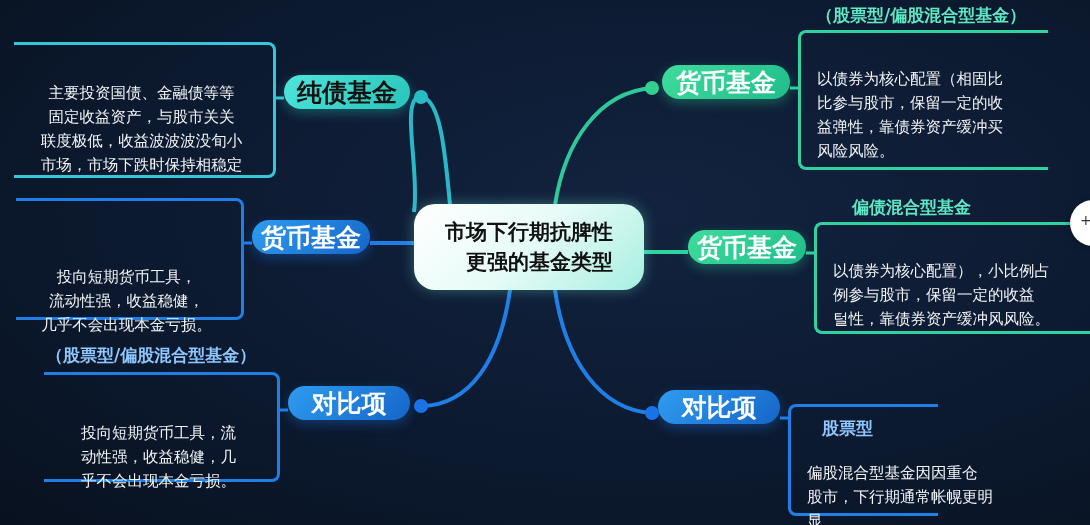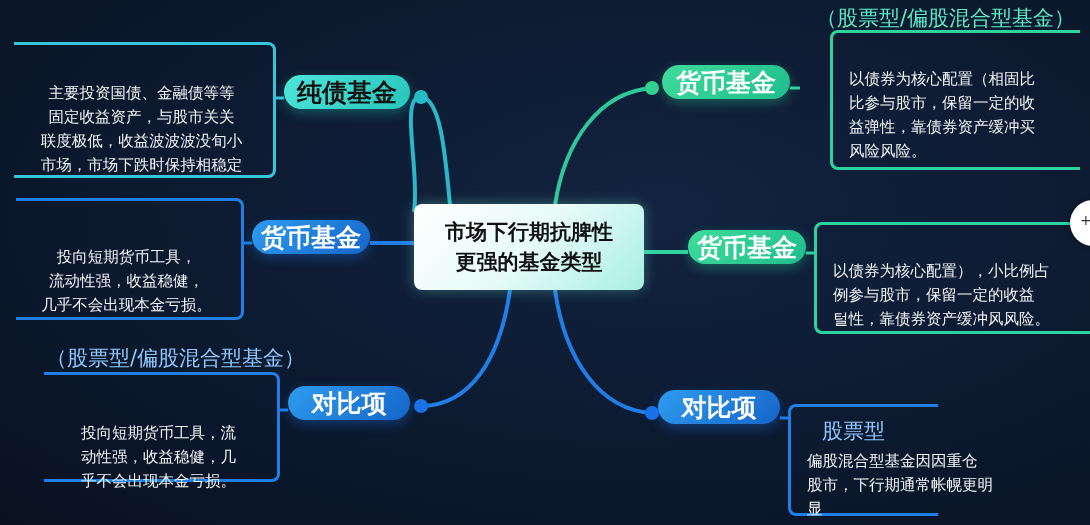--- a/index.html
+++ b/index.html
@@ -22,27 +22,27 @@
     svg.links {
       position: absolute;
       left: 0; top: 0;
       width: 1090px; height: 525px;
       pointer-events: none;
     }
     .center-box {
       position: absolute;
       left: 414px; top: 204px;
       width: 230px; height: 86px;
-      border-radius: 8px;
+      border-radius: 21px;
       background: linear-gradient(135deg, #ffffff 0%, #e6fbf7 50%, #a8efe1 100%);
       box-shadow: 0 0 14px rgba(120, 240, 220, 0.35);
       display: flex;
       align-items: center;
       justify-content: center;
-      text-align: center;
+      text-align: right;
       color: #111;
       font-weight: bold;
       font-size: 21px;
       line-height: 30px;
       white-space: pre-line;
     }
     .pill {
       position: absolute;
       height: 34px;
       border-radius: 23px;
@@ -88,22 +88,22 @@
       border-bottom: 3px solid;
       border-radius: 8px 0 0 8px;
       text-align: left;
       padding: 10px 6px 6px 16px;
     }
     .c-teal { border-color: #35c6d9 !important; }
     .c-blue { border-color: #1f7fe6 !important; }
     .c-green { border-color: #2fd3a0 !important; }
     .heading {
       position: absolute;
-      font-size: 21px;
-      font-weight: normal;
+      font-size: 17px;
+      font-weight: bold;
       white-space: nowrap;
     }
     .heading.blue { color: #8fc7ff; }
     .heading.green { color: #5ee8c4; }
     .float-btn {
       position: absolute;
       left: 1070px; top: 200px;
       width: 46px; height: 46px;
       border-radius: 50%;
       background: #ffffff;
@@ -156,21 +156,21 @@
   <div class="bracket left c-teal" style="left:14px; top:42px; width:262px; height:136px; border-top-width:3px;">
     <span>主要投资国债、金融债等等
 固定收益资产，与股市关关
 联度极低，收益波波波没旬小
 市场，市场下跌时保持相稳定</span>
   </div>
   <div class="pill teal" style="left:284px; top:75px; width:126px;">
     <span>纯债基金</span>
   </div>
 
-  <div class="bracket left c-blue" style="left:16px; top:198px; width:228px; height:122px; padding-top:20px;">
+  <div class="bracket left c-blue" style="left:16px; top:198px; width:228px; height:122px; padding-top:40px;">
     <span>投向短期货币工具，
 流动性强，收益稳健，
 几乎不会出现本金亏损。</span>
   </div>
   <div class="pill blue" style="left:252px; top:220px; width:118px;">
     <span>货币基金</span>
   </div>
 
   <div class="heading blue" style="left:46px; top:344px;">（股票型/偏股混合型基金）</div>
   <div class="bracket left c-blue" style="left:44px; top:372px; width:236px; height:110px; padding-top:22px; text-align:center;">
@@ -179,41 +179,42 @@
 乎不会出现本金亏损。</span>
   </div>
   <div class="pill blue" style="left:288px; top:386px; width:122px;">
     <span>对比项</span>
   </div>
 
   <div class="heading green" style="left:816px; top:4px;">（股票型/偏股混合型基金）</div>
   <div class="pill green" style="left:662px; top:65px; width:128px;">
     <span>货币基金</span>
   </div>
-  <div class="bracket right c-green" style="left:798px; top:30px; width:250px; height:140px;margin-left:32px;">
+  <div class="bracket right c-green" style="left:798px; top:30px; width:250px; height:140px;">
     <span>以债券为核心配置（相固比
 比参与股市，保留一定的收
 益弹性，靠债券资产缓冲买
 风险风险。</span>
   </div>
 
+  <div class="heading green" style="left:852px; top:196px;">偏债混合型基金</div>
   <div class="pill green" style="left:688px; top:230px; width:118px;">
     <span>货币基金</span>
   </div>
   <div class="bracket right c-green" style="left:814px; top:222px; width:280px; height:112px; padding-left:16px;">
     <span>以债券为核心配置），小比例占
 例参与股市，保留一定的收益
 털性，靠债券资产缓冲风风险。</span>
   </div>
 
   <div class="heading blue" style="left:822px; top:377px;margin-top:40px;">股票型</div>
   <div class="pill blue" style="left:658px; top:390px; width:122px;">
     <span>对比项</span>
   </div>
-  <div class="bracket right c-blue" style="left:788px; top:404px; width:150px; height:112px; padding-top:18px; overflow:visible;">
+  <div class="bracket right c-blue" style="left:788px; top:404px; width:150px; height:112px; padding-top:30px; overflow:visible;">
     <span style="display:block; width:240px;">  偏股混合型基金因因重仓
 股市，下行期通常帐幌更明
 显</span>
   </div>
 
   <div class="float-btn">
     <span>+</span>
   </div>
 
 </div>

